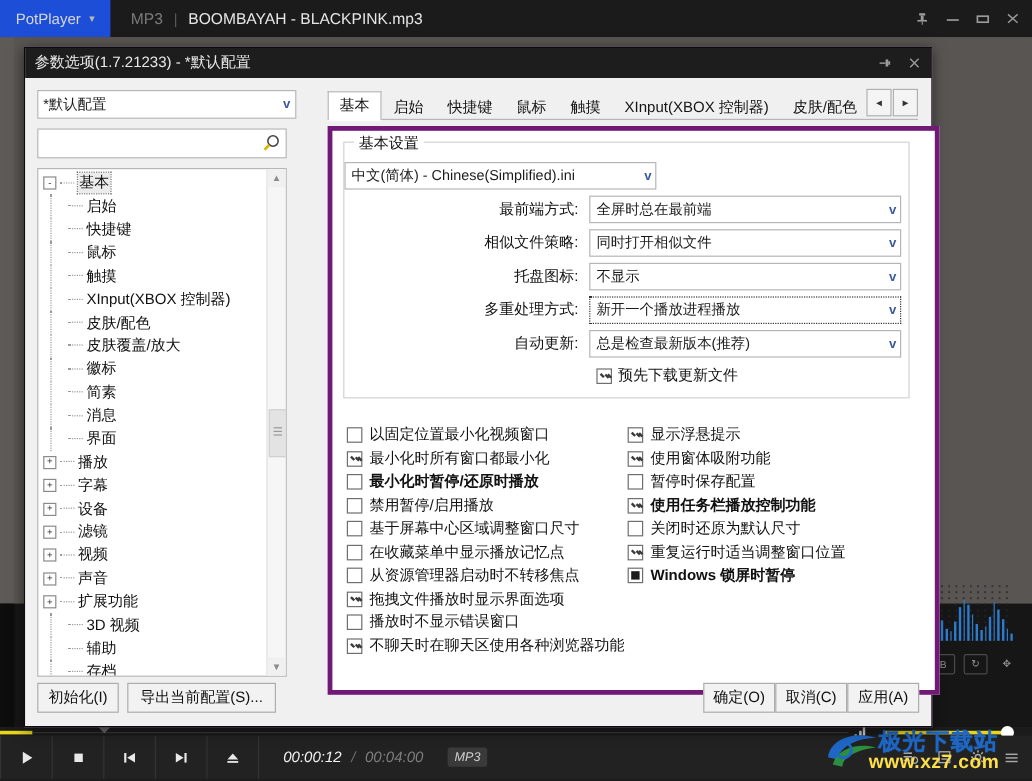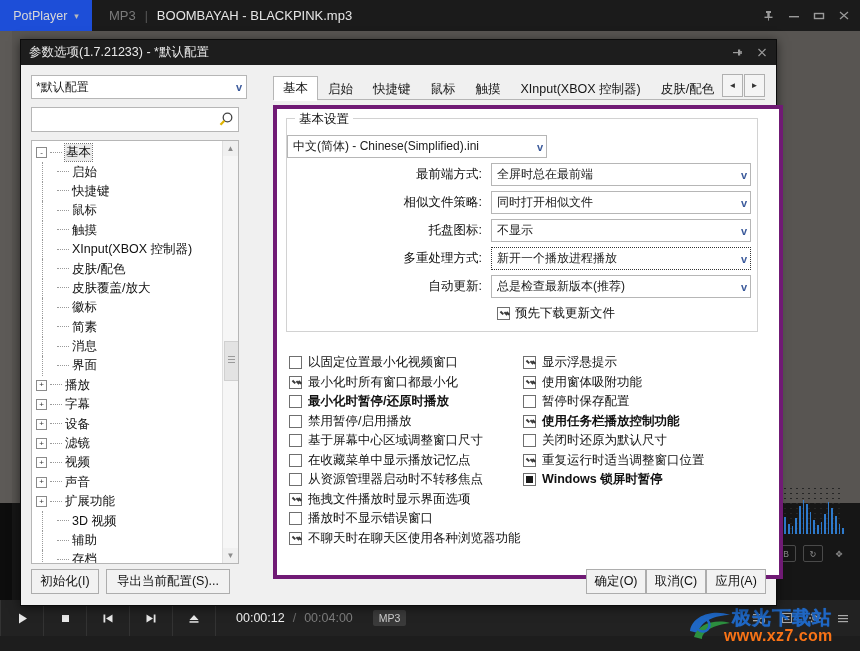--- a/index.html
+++ b/index.html
@@ -94,22 +94,22 @@
   }
   .vol-bars i{width:2px;background:#cfcfcf;}
   .vol-track{position:absolute;left:24px;top:3px;width:104px;height:3px;background:#e8d61d;}
   .vol-knob{
     position:absolute;left:122px;top:-1px;width:11px;height:11px;border-radius:50%;
     background:#fff;
   }
 
   
   .ctrlbar{
-    position:absolute;left:0;top:600px;width:860px;height:36px;background:#222222;
-    display:flex;align-items:center;
+    position:absolute;left:0;top:613px;width:860px;height:36px;background:#222222;
+    display:flex;align-items:center;font-style:italic;
   }
   .cbtn{
     width:42px;height:36px;display:flex;align-items:center;justify-content:center;
     border-right:1px solid #333;color:#e0e0e0;
   }
   .cbtn:first-child{border-left:1px solid #333;}
   .timeblock{display:flex;align-items:center;gap:8px;margin-left:20px;font-size:12.5px;}
   .t-cur{color:#f2f2f2;}
   .t-slash{color:#6d6d6d;}
   .t-tot{color:#7e7e7e;}
@@ -122,21 +122,21 @@
 
   
   .watermark{
     position:absolute;right:4px;bottom:2px;width:172px;height:46px;pointer-events:none;
   }
   .wm-cn{
     position:absolute;left:48px;top:2px;font-size:19px;font-weight:bold;color:#1f67c4;
     letter-spacing:1px;text-shadow:0 0 1px #1f67c4;
   }
   .wm-en{
-    position:absolute;left:40px;top:24px;font-size:16px;font-weight:bold;color:#f97316;
+    position:absolute;left:40px;top:24px;font-size:16px;font-weight:bold;color:#fde047;
     letter-spacing:.4px;
   }
   .wm-swoosh{
     position:absolute;left:2px;top:6px;width:54px;height:34px;
   }
 
   
   .dlg{
     position:absolute;left:20px;top:39px;width:755px;height:565px;
     background:#f0abfc;border:1px solid #0b0b0b;

